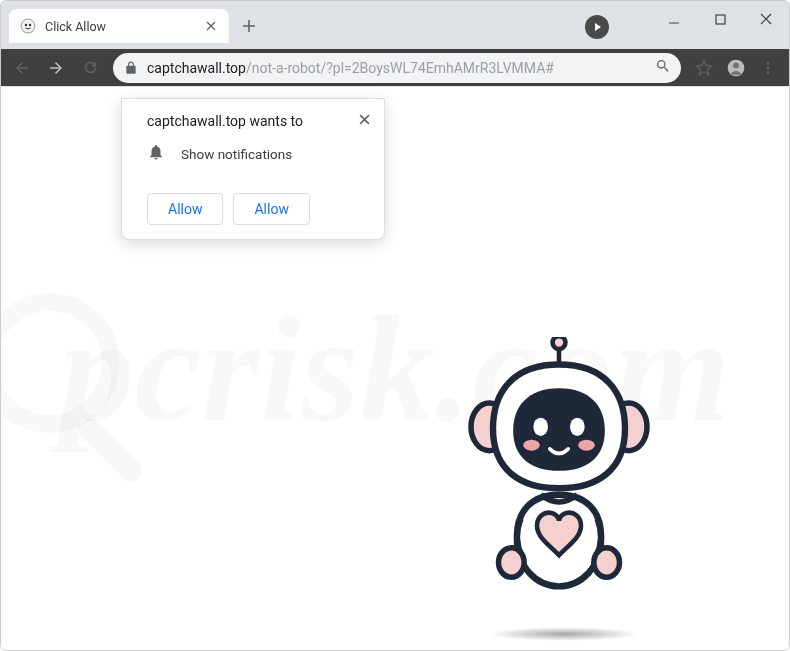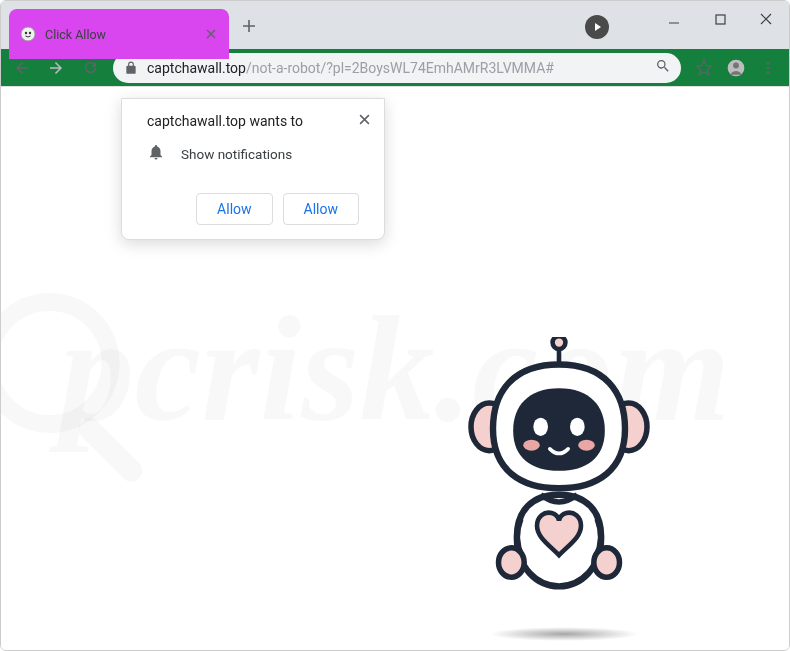--- a/index.html
+++ b/index.html
@@ -16,23 +16,23 @@
     
     .titlebar {
       height: 48px;
       background: #dee1e6;
       display: flex;
       align-items: flex-start;
       padding-top: 8px;
       position: relative;
     }
     .tab {
-      background: #d946ef;
+      background: #ffffff;
       border-radius: 8px 8px 0 0;
-      height: 50px;
+      height: 34px;
       margin-left: 8px;
       display: flex;
       align-items: center;
       padding: 0 10px;
       min-width: 220px;
       gap: 8px;
     }
     .tab .favicon {
       width: 18px;
       height: 18px;
@@ -71,21 +71,21 @@
       width: 46px;
       display: flex;
       align-items: center;
       justify-content: center;
       cursor: pointer;
       color: #3c4043;
     }
     
     .toolbar {
       height: 38px;
-      background: #15803d;
+      background: #404040;
       border-bottom: 1px solid #e0e0e0;
       display: flex;
       align-items: center;
       padding: 0 6px;
       gap: 4px;
     }
     .nav-btn {
       width: 30px; height: 30px;
       display: flex; align-items: center; justify-content: center;
       color: #5f6368;
@@ -212,21 +212,20 @@
     }
     .perm-popup .perm-row .bell {
       color: #5f6368;
     }
     .perm-popup .perm-row .perm-text {
       font-size: 13.5px;
       color: #3c4043;
     }
     .perm-popup .buttons {
       display: flex;
-      justify-content: flex-end;
       gap: 10px;
     }
     .perm-popup .buttons button {
       background: #fff;
       border: 1px solid #dadce0;
       color: #1a73e8;
       font-size: 14px;
       padding: 7px 20px;
       border-radius: 4px;
       cursor: pointer;

